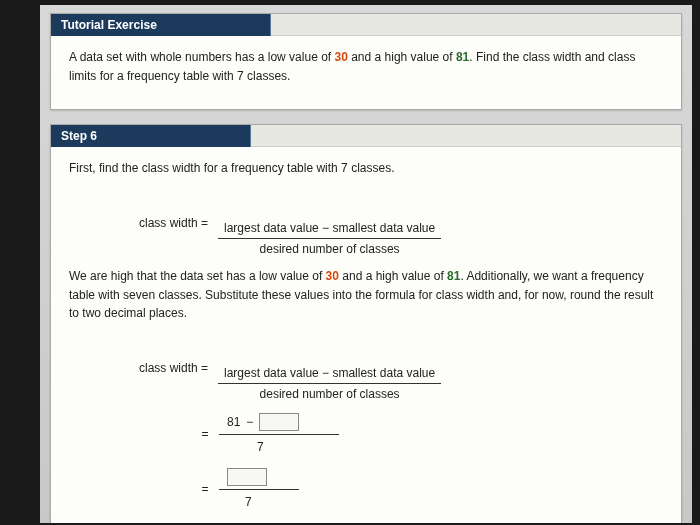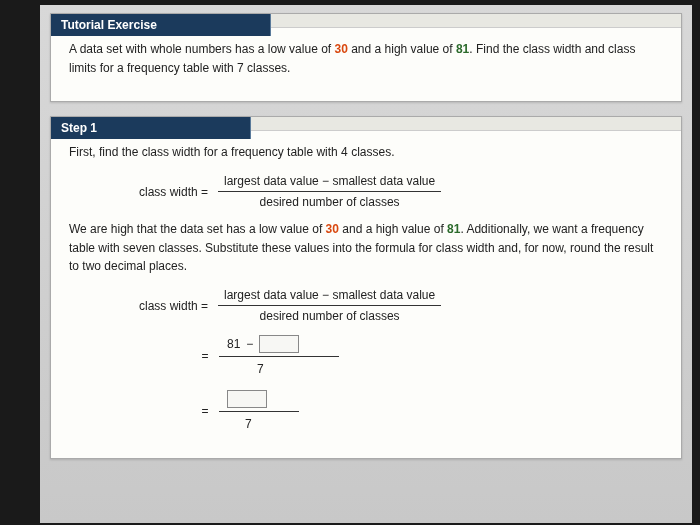--- a/index.html
+++ b/index.html
@@ -41,21 +41,21 @@
       font-weight: bold;
       font-size: 12px;
       padding: 4px 10px;
       display: inline-block;
       min-width: 220px;
       border-right: 1px solid #5a7a9a;
     }
     .header-bar {
       background: #e8e8e2;
       border-bottom: 1px solid #ccc;
-      height: 14px;
+      height: 22px;
       position: relative;
     }
     .header-bar .panel-header {
       position: absolute;
       top: 0; left: 0;
       height: 22px;
       line-height: 14px;
     }
     .panel-body {
       padding: 12px 26px 14px 18px;
@@ -74,20 +74,21 @@
       align-items: center;
       gap: 10px;
       margin-bottom: 4px;
     }
     .formula-label { white-space: nowrap; }
     .fraction {
       display: inline-flex;
       flex-direction: column;
       align-items: center;
       vertical-align: middle;
+      margin-top: 31px;
     }
     .fraction .num { padding: 0 6px 1px 6px; border-bottom: 1px solid #333; }
     .fraction .den { padding: 1px 6px 0 6px; }
     .calc-block {
       margin: 4px 0 0 130px;
       font-size: 12px;
     }
     .calc-row {
       display: flex;
       align-items: center;
@@ -133,24 +134,24 @@
     </div>
     <div class="panel-body">
       <p class="para">
         <span>A data set with whole numbers has a low value of </span><span class="hl-orange">30</span><span> and a high value of </span><span class="hl-green">81</span><span>. Find the class width and class limits for a frequency table with 7 classes.</span>
       </p>
     </div>
   </div>
 
   <div class="panel">
     <div class="header-bar">
-      <div class="panel-header" style="min-width:200px">Step 1</div>
+      <div class="panel-header" style="min-width:200px">Step 6</div>
     </div>
     <div class="panel-body">
-      <p class="para">First, find the class width for a frequency table with 4 classes.</p>
+      <p class="para">First, find the class width for a frequency table with 7 classes.</p>
 
       <div class="formula-block">
         <div class="formula-row">
           <span class="formula-label">class width =</span>
           <span class="fraction">
             <span class="num">largest data value − smallest data value</span>
             <span class="den">desired number of classes</span>
           </span>
         </div>
       </div>

